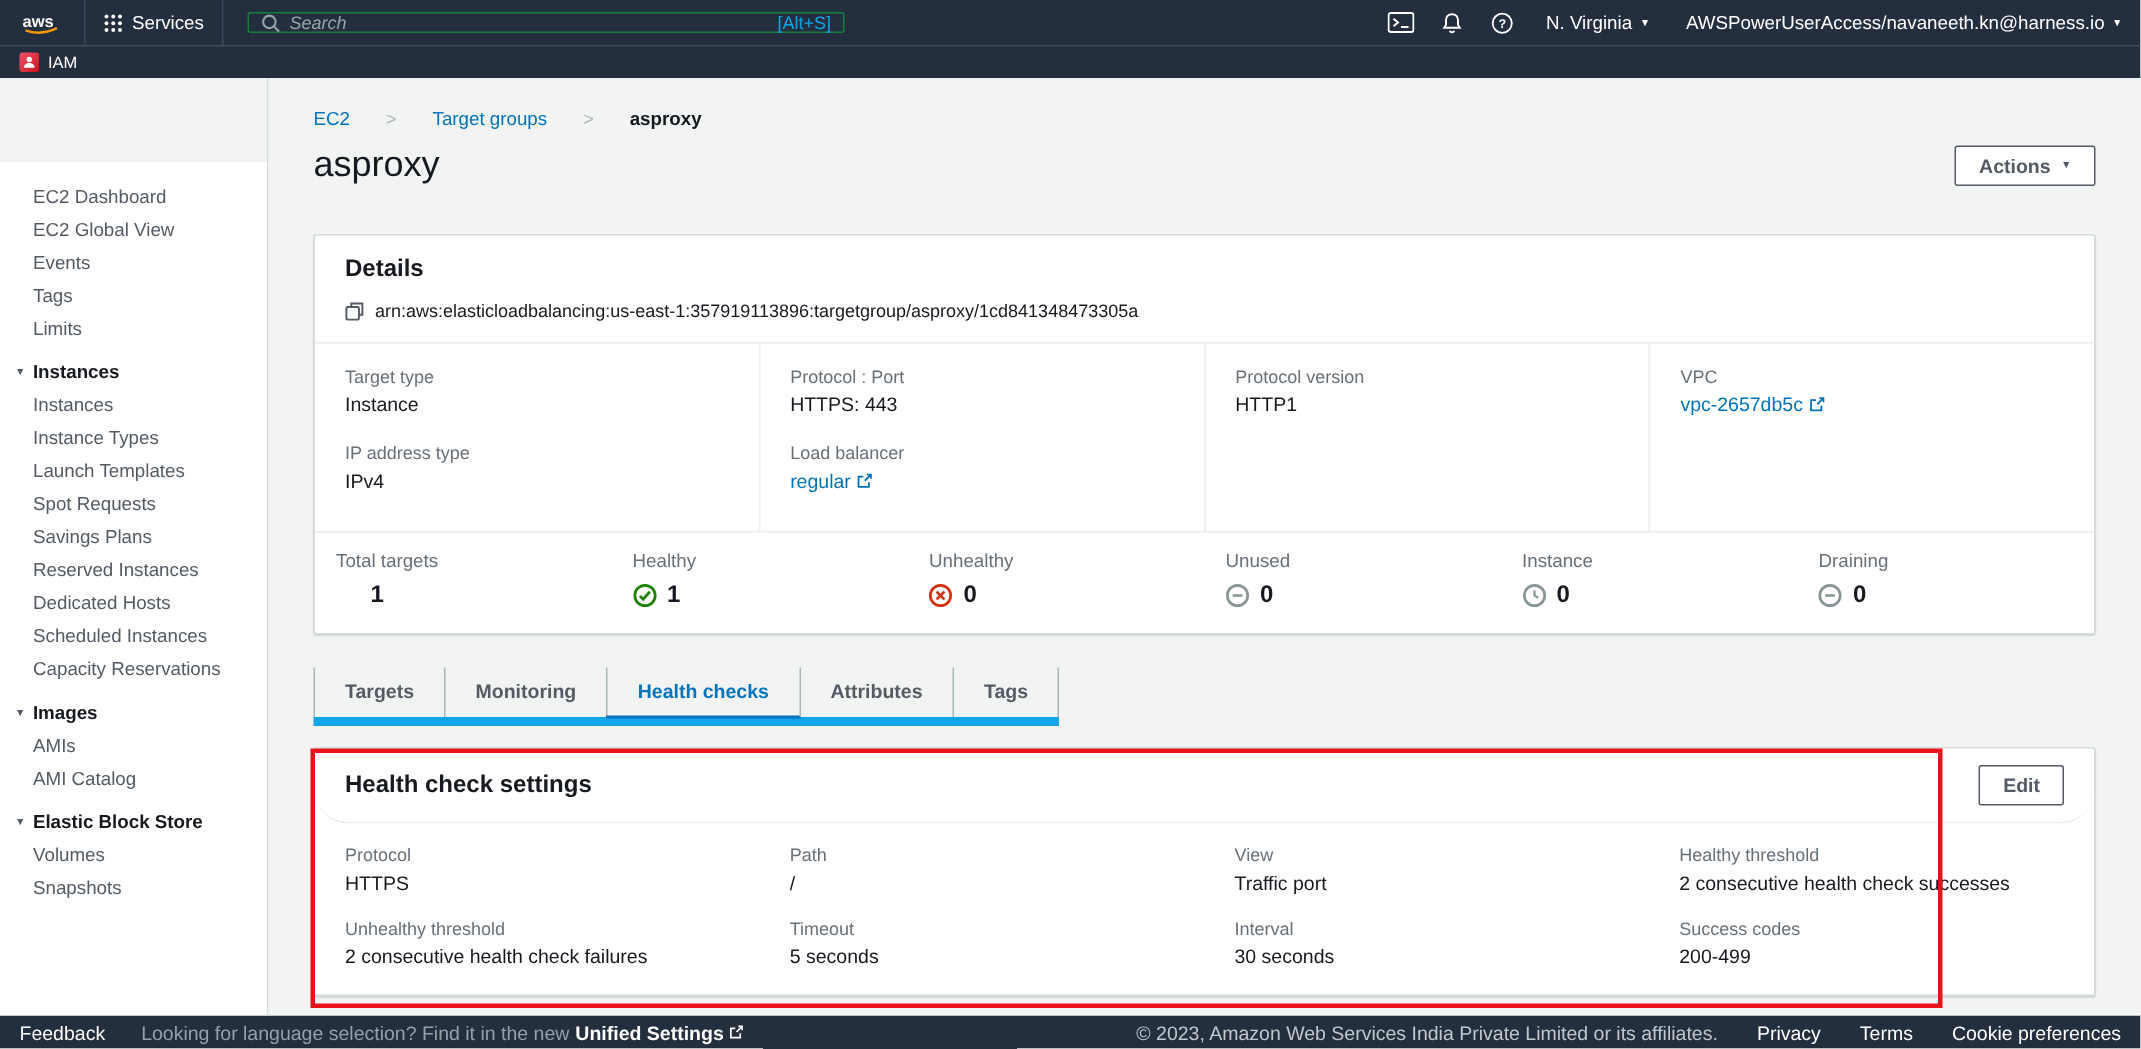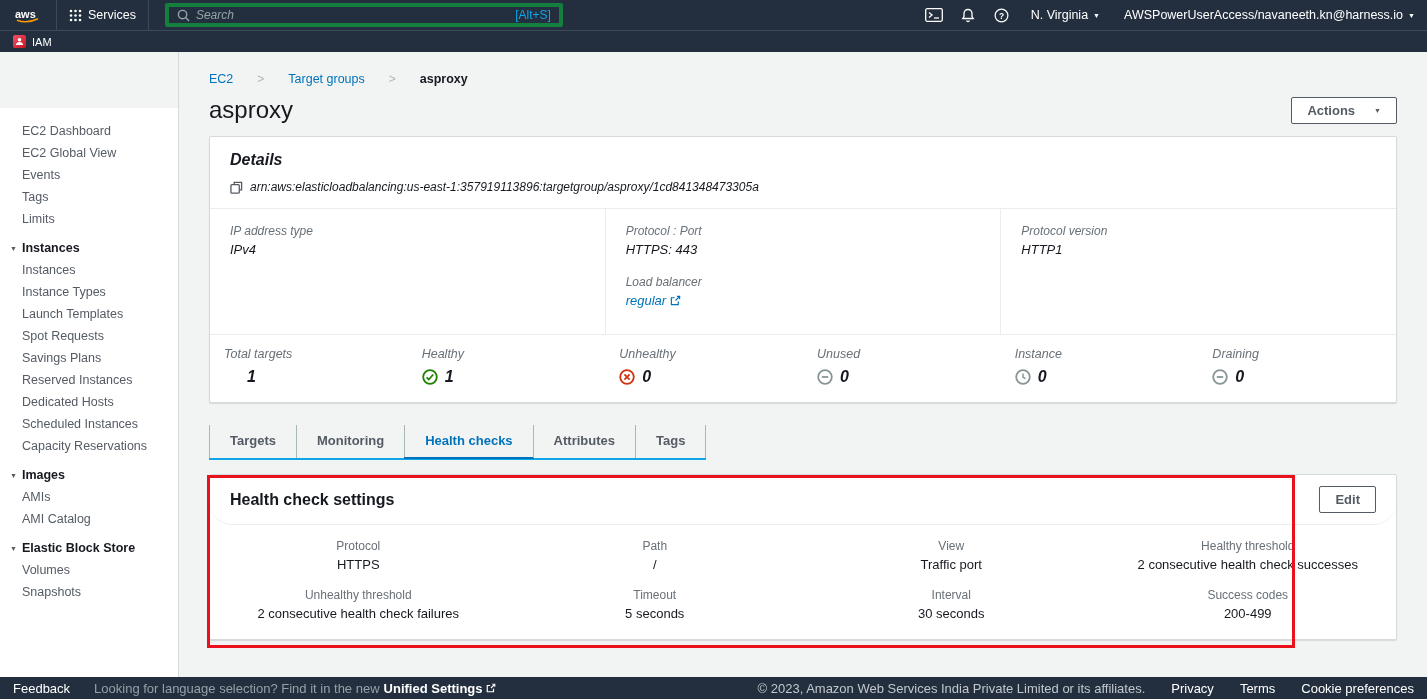--- a/index.html
+++ b/index.html
@@ -4,21 +4,21 @@
 <style>
   * { margin:0; padding:0; box-sizing:border-box; }
   html,body { width:1427px; height:699px; }
   body { font-family:"Liberation Sans",sans-serif; background:#f2f3f3; overflow:hidden; color:#16191f; }
 
   
   .topnav { height:30px; background:#232f3e; display:flex; align-items:center; color:#fff; font-size:12px; }
   .nav-sep { width:1px; height:30px; background:#3b4859; }
   .aws-logo { padding:0 13px; display:flex; align-items:center; cursor:pointer; }
   .nav-item { display:flex; align-items:center; gap:6px; padding:0 12px; height:30px; cursor:pointer; font-size:12.5px; }
-  .search-wrap { margin-left:16px; width:398px; height:24px; border:4px solid #15803d; border-radius:2px; display:flex; align-items:center; padding:0 8px; gap:6px; background:#232f3e; }
+  .search-wrap { margin-left:16px; width:398px; height:14px; border:1px solid #15803d; border-radius:2px; display:flex; align-items:center; padding:0 8px; gap:6px; background:#232f3e; }
   .search-wrap input { flex:1; background:transparent; border:none; outline:none; color:#ddd; font-size:12px; font-style:italic; font-family:"Liberation Sans",sans-serif; }
   .search-wrap input::placeholder { color:#95a5a6; font-style:italic; }
   .search-shortcut { color:#0ea5e9; font-size:12px; }
   .topnav-right { margin-left:auto; display:flex; align-items:center; height:30px; }
   .icon-btn { width:34px; height:30px; display:flex; align-items:center; justify-content:center; cursor:pointer; }
   .nav-drop { display:flex; align-items:center; gap:5px; padding:0 12px; height:30px; cursor:pointer; font-size:12.5px; white-space:nowrap; }
   .caret { font-size:7px; color:#fff; line-height:1; }
 
   
   .appbar { height:22px; background:#232f3e; border-top:1px solid #3e4b5b; display:flex; align-items:center; gap:6px; padding-left:13px; }
@@ -42,54 +42,54 @@
   .nav-section .scaret { font-size:7px; color:#545b64; }
 
   
   .content { flex:1; padding:0 30px; overflow:hidden; background:#f2f3f3; }
   .breadcrumb { margin-top:20px; display:flex; align-items:center; gap:24px; font-size:12.5px; color:#545b64; }
   .bc-link { color:#0073bb; cursor:pointer; }
   .bc-sep { color:#aab7b8; font-size:12px; }
   .bc-current { color:#16191f; font-weight:bold; }
   .title-row { margin-top:10px; display:flex; justify-content:space-between; align-items:center; }
   .page-title { font-size:24px; font-weight:500; color:#16191f; }
-  .btn { background:#fff; border:1px solid #545b64; border-radius:2px; font-weight:bold; font-size:13px; color:#545b64; padding:5px 15px; display:inline-flex; gap:19px; align-items:center; cursor:pointer; font-family:"Liberation Sans",sans-serif; }
+  .btn { background:#fff; border:1px solid #545b64; border-radius:2px; font-weight:bold; font-size:13px; color:#545b64; padding:5px 15px; display:inline-flex; gap:7px; align-items:center; cursor:pointer; font-family:"Liberation Sans",sans-serif; }
   .btn .bcaret { font-size:7px; color:#545b64; }
 
   .card { background:#fff; border:1px solid #d5dbdb; border-radius:2px; box-shadow:0 1px 1px rgba(0,28,36,.12); }
-  .details-card { margin-top:12px;font-style:italic; }
+  .details-card { margin-top:32px; }
   .card-head { padding:14px 20px 2px; }
   .card-head h2 { font-size:16px; font-weight:bold; color:#16191f; }
   .arn-row { display:flex; align-items:center; gap:7px; padding:9px 20px 14px; font-size:12px; color:#16191f; }
   .copy-btn { display:flex; align-items:center; cursor:pointer; }
 
   .details-grid { display:flex; border-top:1px solid #eaeded; }
   .dcol { flex:1; padding:15px 20px 8px; }
   .dcol + .dcol { border-left:1px solid #eaeded; }
   .field { margin-bottom:18px; }
   .f-label { font-size:12px; color:#687078; margin-bottom:4px; }
   .f-value { font-size:13px; color:#16191f; }
   .link { color:#0073bb; display:inline-flex; gap:4px; align-items:center; cursor:pointer; text-decoration:none; }
 
   .stats-row { display:flex; border-top:1px solid #eaeded; padding:12px 0 16px; }
   .stat { flex:1; padding-left:14px; }
   .s-label { font-size:12.5px; color:#687078; margin-bottom:7px; }
   .s-value { font-size:16px; font-weight:bold; color:#16191f; display:flex; align-items:center; gap:7px; }
   .icon-spacer { width:16px; height:16px; display:inline-block; }
 
-  .tabs { margin-top:22px; display:inline-flex; border-bottom:2px solid #0ea5e9; }
+  .tabs { margin-top:22px; display:inline-flex; border-bottom:6px solid #0ea5e9; }
   .tab { padding:8px 20px 10px; font-size:13px; font-weight:bold; color:#545b64; border-left:1px solid #aab7b8; position:relative; cursor:pointer; white-space:nowrap; }
   .tab:last-child { border-right:1px solid #aab7b8; }
   .tab.active { color:#0073bb; }
   .tab.active::after { content:""; position:absolute; left:-1px; right:-1px; bottom:-1px; height:2px; background:#0073bb; }
 
   .hc-wrap { margin-top:14px; position:relative; }
   .hc-head { display:flex; justify-content:space-between; align-items:center; padding:11px 20px; border-bottom:1px solid #eaeded;border-radius:22px; }
   .hc-head h2 { font-size:16px; font-weight:bold; }
-  .hc-row { display:flex;text-align:center; }
+  .hc-row { display:flex; }
   .hc-cell { flex:1; padding:14px 20px 4px; }
   .hc-row.second .hc-cell { padding:12px 20px 18px; }
   .red-annotation { position:absolute; left:-2px; top:1px; width:calc(100% - 100px); height:calc(100% + 7px); border:3px solid #e8111c; pointer-events:none; z-index:3; }
 
   
   .footer { height:22px; background:#232f3e; display:flex; align-items:center; font-size:13px; padding:0 13px; color:#d5dbdb; }
   .footer .feedback { color:#fff; cursor:pointer; margin-right:24px; }
   .footer .lang { color:#95a0a8; display:flex; align-items:center; gap:4px; }
   .footer .lang .lang-link { color:#fff; font-weight:bold; cursor:pointer; display:inline-flex; align-items:center; gap:3px; }
   .footer-right { margin-left:auto; display:flex; align-items:center; gap:26px; }
@@ -236,20 +236,24 @@
           <svg width="13" height="13" viewBox="0 0 14 14">
             <rect x="1" y="4" width="9" height="9" rx="1" fill="none" stroke="#545b64" stroke-width="1.4"></rect>
             <path d="M4.5 4V1.5h8v8H10" fill="none" stroke="#545b64" stroke-width="1.4"></path>
           </svg>
         </span>
         <span>arn:aws:elasticloadbalancing:us-east-1:357919113896:targetgroup/asproxy/1cd841348473305a</span>
       </div>
       <div class="details-grid">
         <div class="dcol">
           <div class="field">
+            <div class="f-label">Target type</div>
+            <div class="f-value">Instance</div>
+          </div>
+          <div class="field">
             <div class="f-label">IP address type</div>
             <div class="f-value">IPv4</div>
           </div>
         </div>
         <div class="dcol">
           <div class="field">
             <div class="f-label">Protocol : Port</div>
             <div class="f-value">HTTPS: 443</div>
           </div>
           <div class="field">
@@ -263,20 +267,35 @@
                   <path d="M9 7v3.5H1.5V3H5" fill="none" stroke="currentColor" stroke-width="1.3"></path>
                 </svg>
               </a>
             </div>
           </div>
         </div>
         <div class="dcol">
           <div class="field">
             <div class="f-label">Protocol version</div>
             <div class="f-value">HTTP1</div>
+          </div>
+        </div>
+        <div class="dcol">
+          <div class="field">
+            <div class="f-label">VPC</div>
+            <div class="f-value">
+              <a class="link">
+                <span>vpc-2657db5c</span>
+                <svg width="11" height="11" viewBox="0 0 12 12">
+                  <path d="M7.5 1.5h3v3" fill="none" stroke="currentColor" stroke-width="1.3"></path>
+                  <path d="M10.3 1.7L6 6" stroke="currentColor" stroke-width="1.3"></path>
+                  <path d="M9 7v3.5H1.5V3H5" fill="none" stroke="currentColor" stroke-width="1.3"></path>
+                </svg>
+              </a>
+            </div>
           </div>
         </div>
       </div>
       <div class="stats-row">
         <div class="stat">
           <div class="s-label">Total targets</div>
           <div class="s-value">
               <span class="icon-spacer"></span>
               <span>1</span>
             </div>

